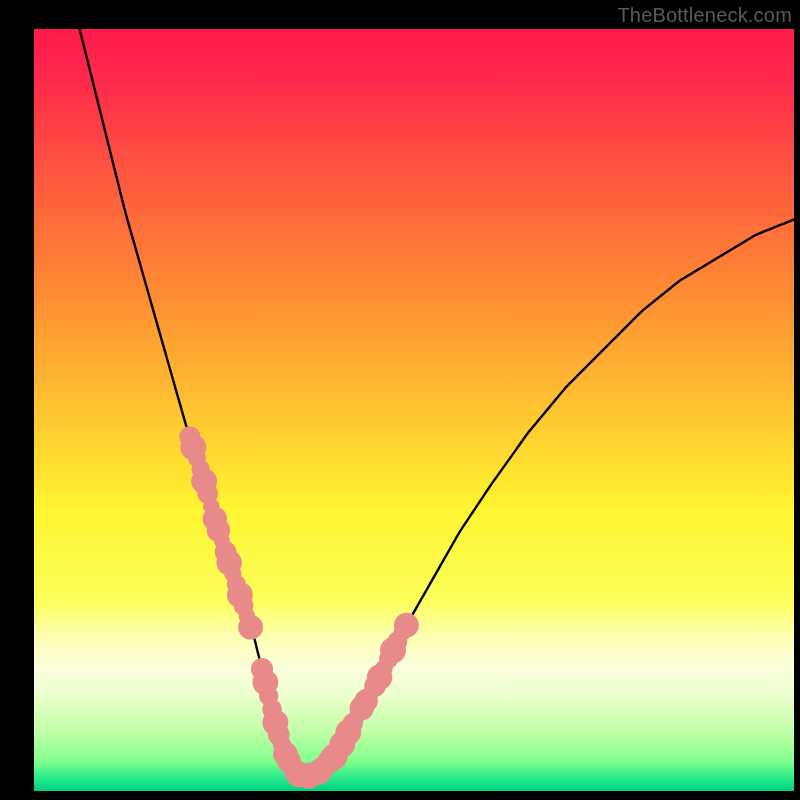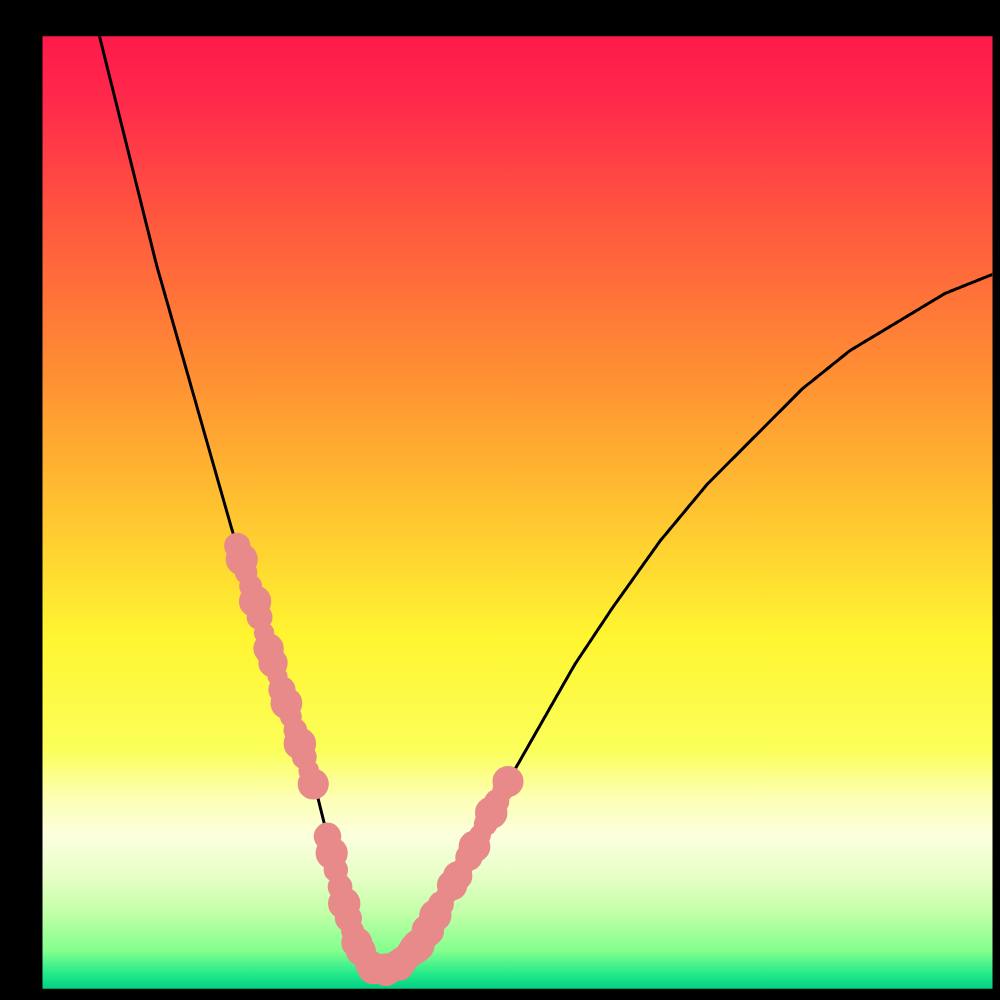--- a/index.html
+++ b/index.html
@@ -28,20 +28,21 @@
     z-index: 10;
   }
   svg {
     display: block;
   }
 </style>
 </head>
 <body>
 
 <div class="container">
+  <div class="watermark">TheBottleneck.com</div>
   <svg id="chart-svg" width="800" height="800" viewBox="0 0 800 800">
     <defs>
       <linearGradient id="bg-grad" x1="0" y1="0" x2="0" y2="1">
           <stop offset="0%" stop-color="#ff1a4b"></stop>
           <stop offset="7.000000000000001%" stop-color="#ff2a4b"></stop>
           <stop offset="20%" stop-color="#ff5a3e"></stop>
           <stop offset="35%" stop-color="#ff8d33"></stop>
           <stop offset="50%" stop-color="#ffc430"></stop>
           <stop offset="63%" stop-color="#fff531"></stop>
           <stop offset="75%" stop-color="#fbff5a"></stop>

